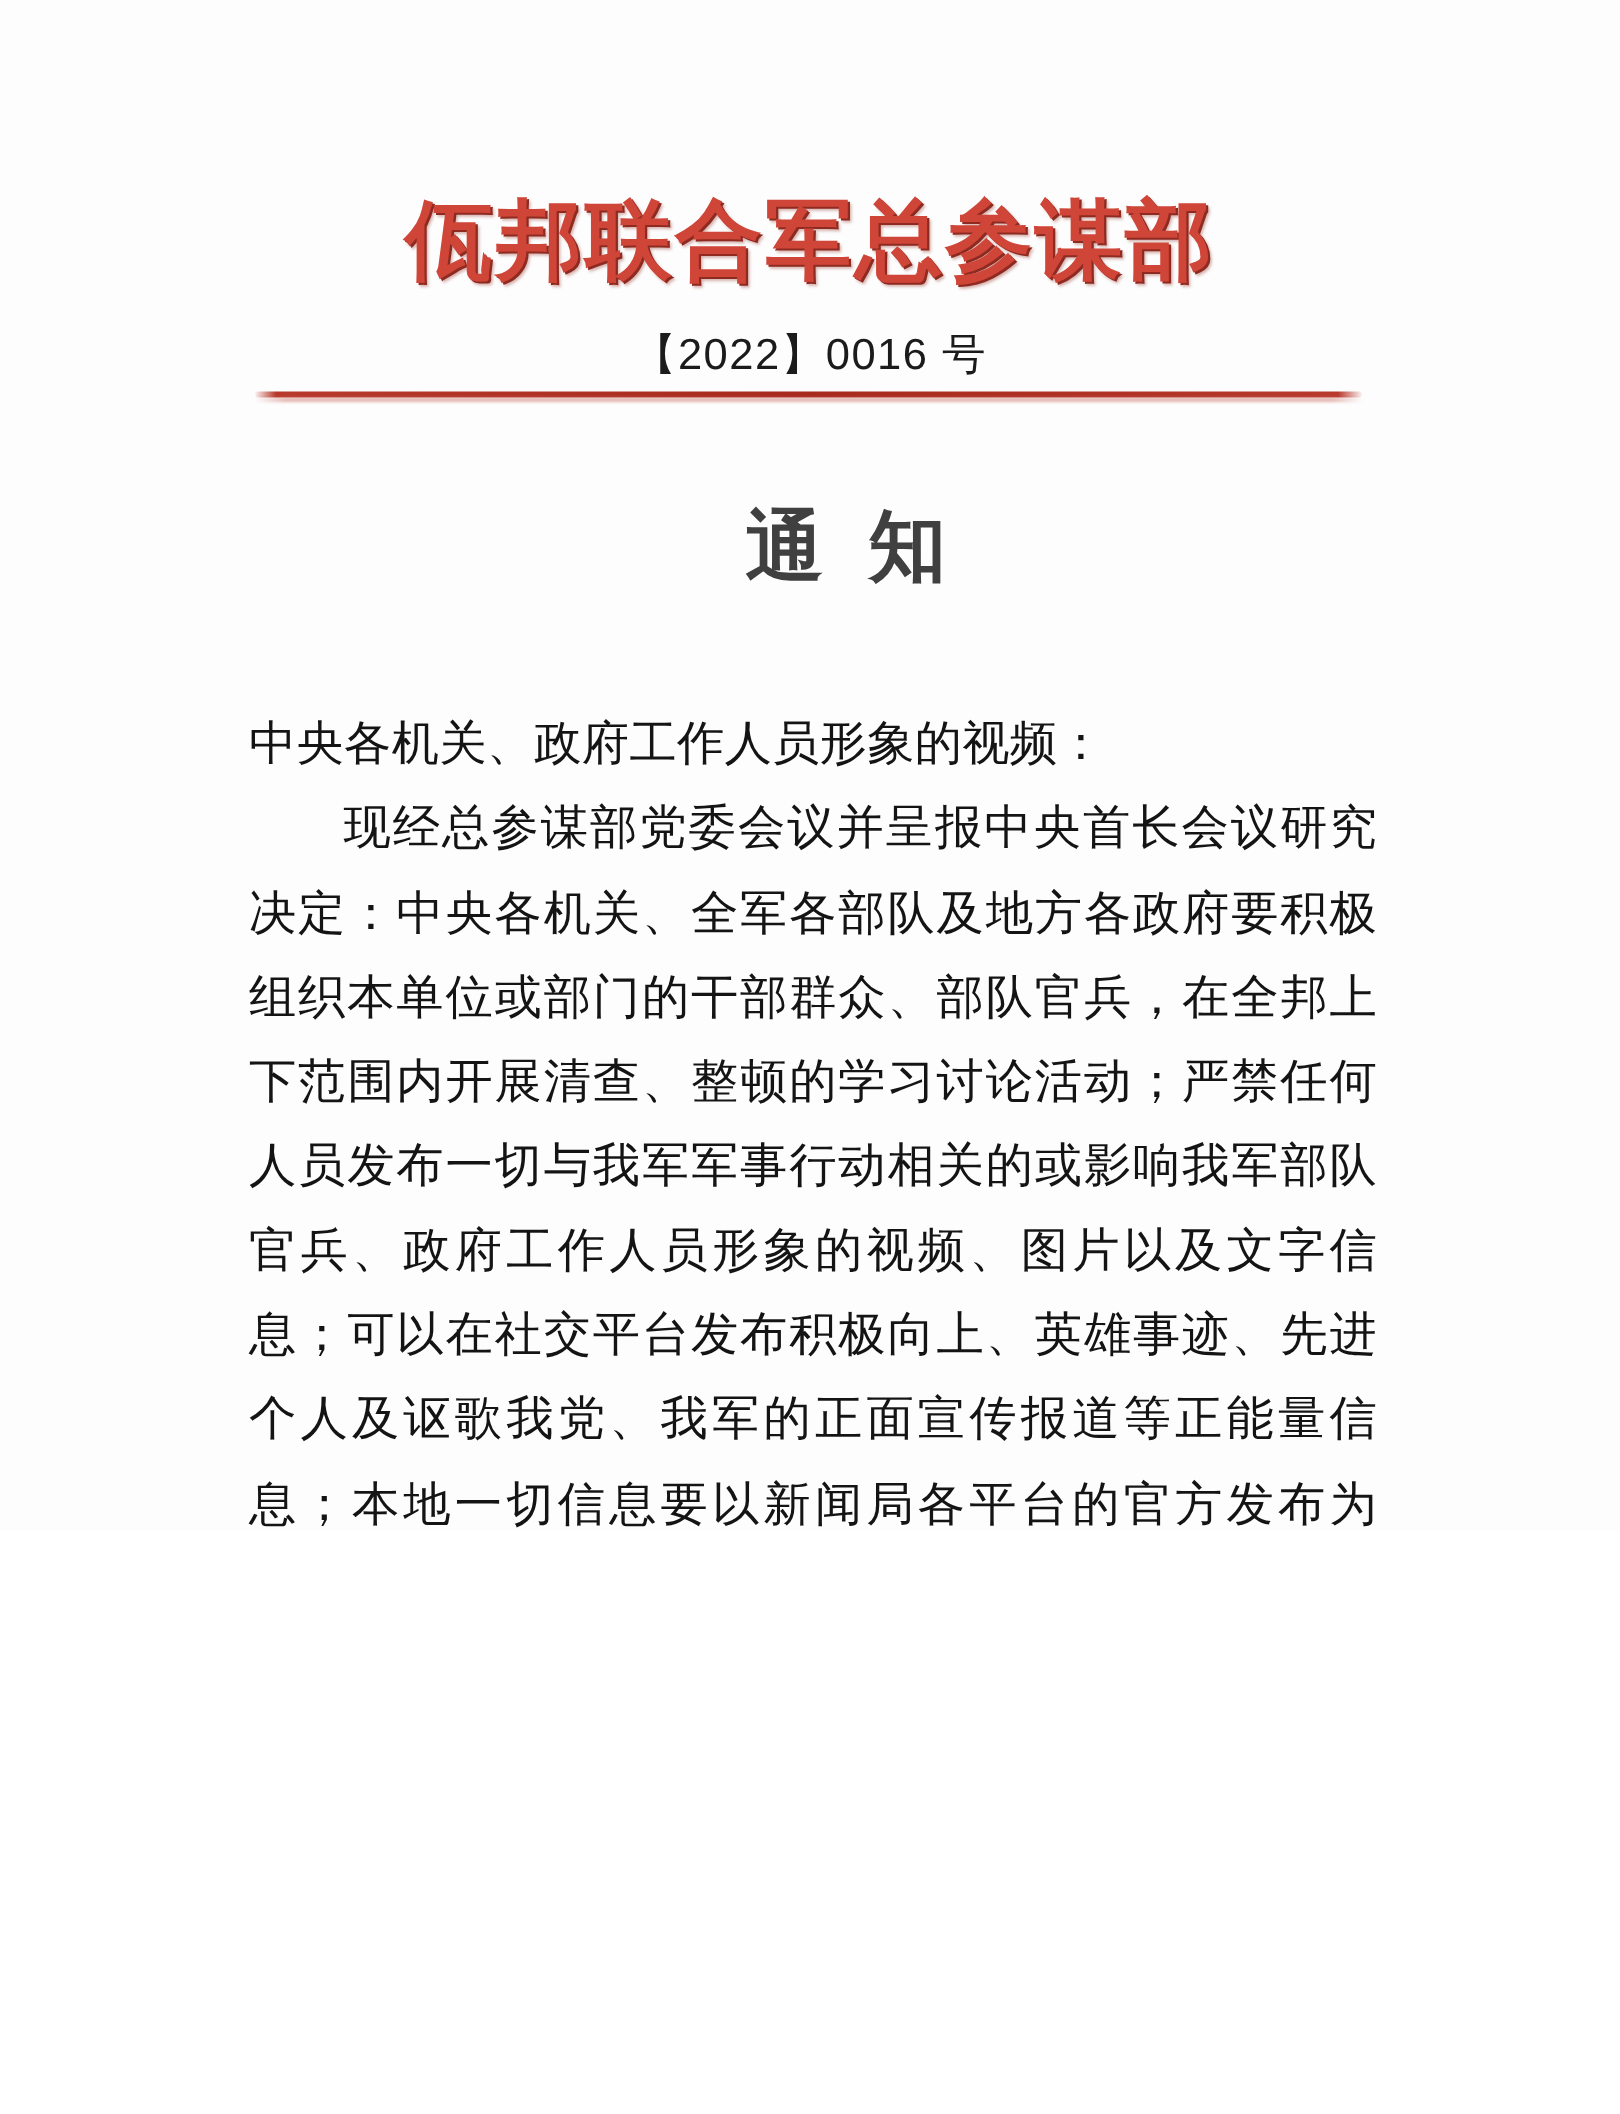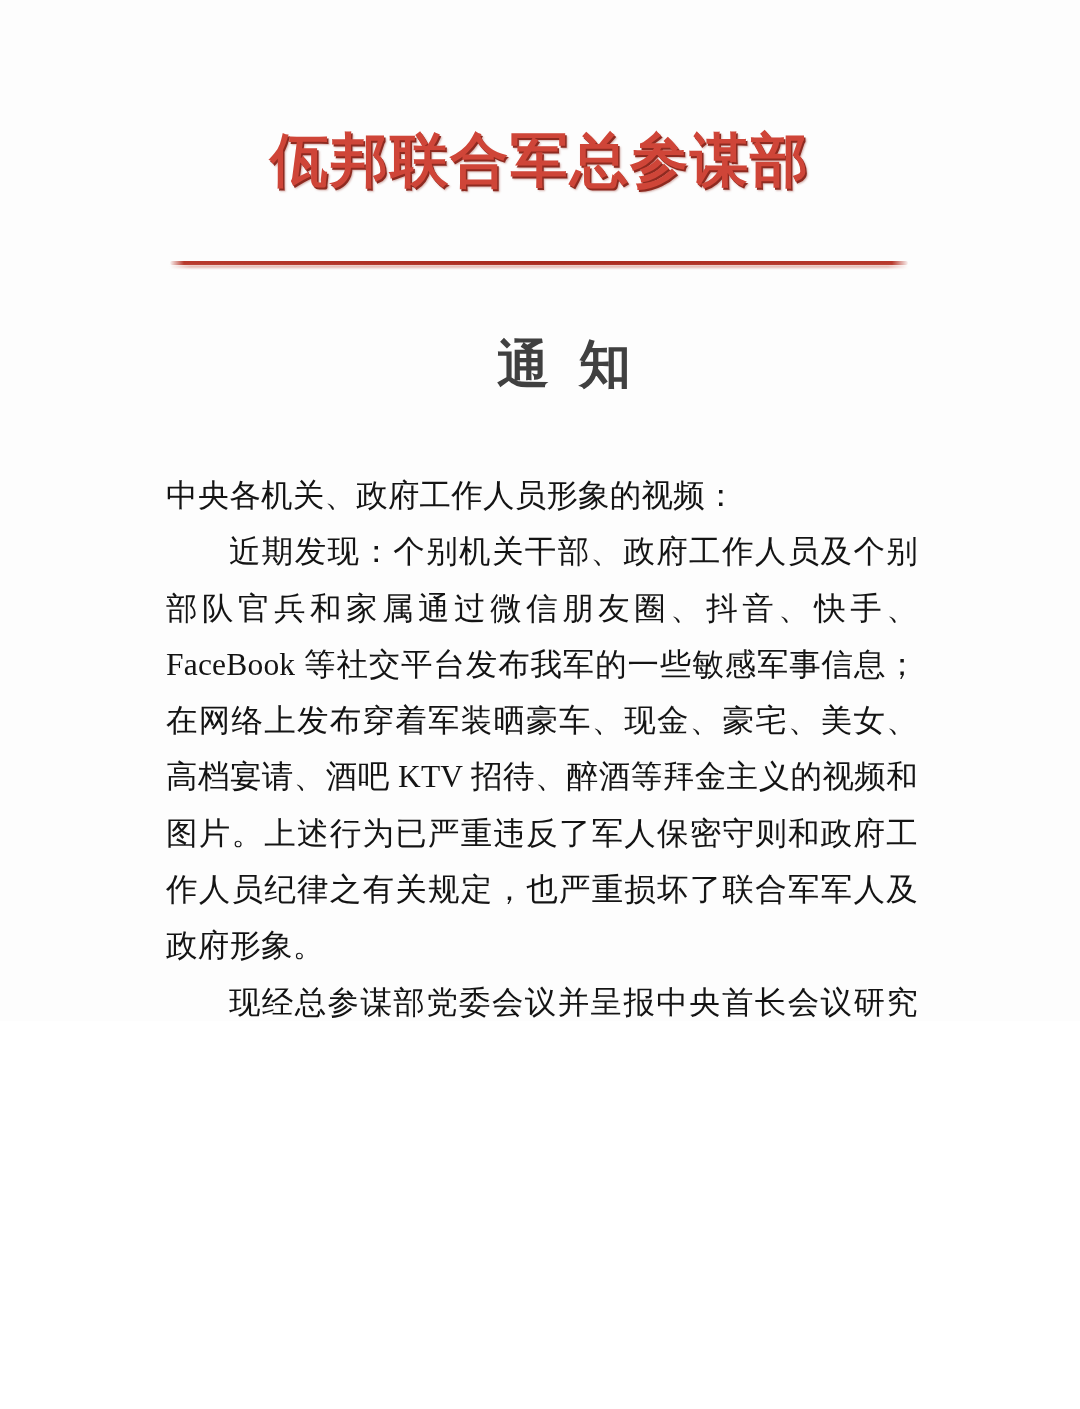--- a/index.html
+++ b/index.html
@@ -119,25 +119,25 @@
   .para.p1 { margin-top: 0px; }
   .para.p2 { margin-top: 0px; }
 </style>
 </head>
 <body>
 
 <div class="page">
 
   <div class="masthead">
     <div class="org-title">佤邦联合军总参谋部</div>
+    <div class="doc-number">【2022】0016 号</div>
   </div>
 
   <div class="red-rule"></div>
 
   <div class="doc-type">通知</div>
 
   <div class="body-block">
     <p class="salutation">中央各机关、政府工作人员形象的视频：</p>
-    <p class="para p1">近期发现：个别机关干部、政府工作人员及个别部队官兵和家属通过微信朋友圈、抖音、快手、FaceBook 等社交平台发布我军的一些敏感军事信息；在网络上发布穿着军装晒豪车、现金、豪宅、美女、高档宴请、酒吧 KTV 招待、醉酒等拜金主义的视频和图片。上述行为已严重违反了军人保密守则和政府工作人员纪律之有关规定，也严重损坏了联合军军人及政府形象。</p>
     <p class="para p2">现经总参谋部党委会议并呈报中央首长会议研究决定：中央各机关、全军各部队及地方各政府要积极组织本单位或部门的干部群众、部队官兵，在全邦上下范围内开展清查、整顿的学习讨论活动；严禁任何人员发布一切与我军军事行动相关的或影响我军部队官兵、政府工作人员形象的视频、图片以及文字信息；可以在社交平台发布积极向上、英雄事迹、先进个人及讴歌我党、我军的正面宣传报道等正能量信息；本地一切信息要以新闻局各平台的官方发布为准。</p>
   </div>
 
 </div>
 
 </body></html>

